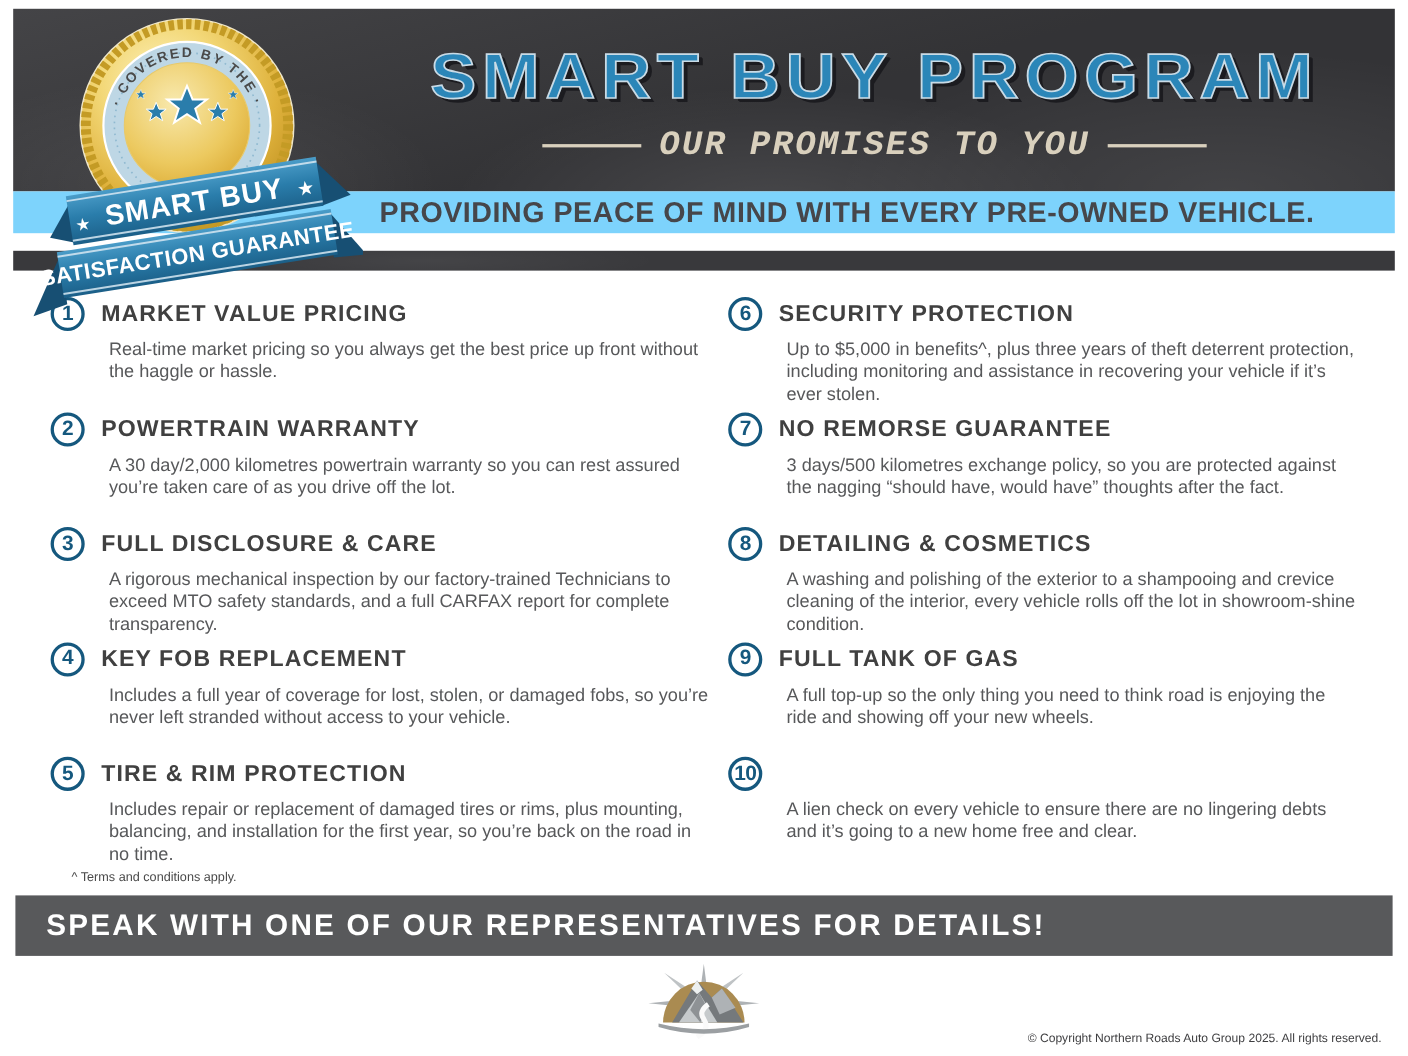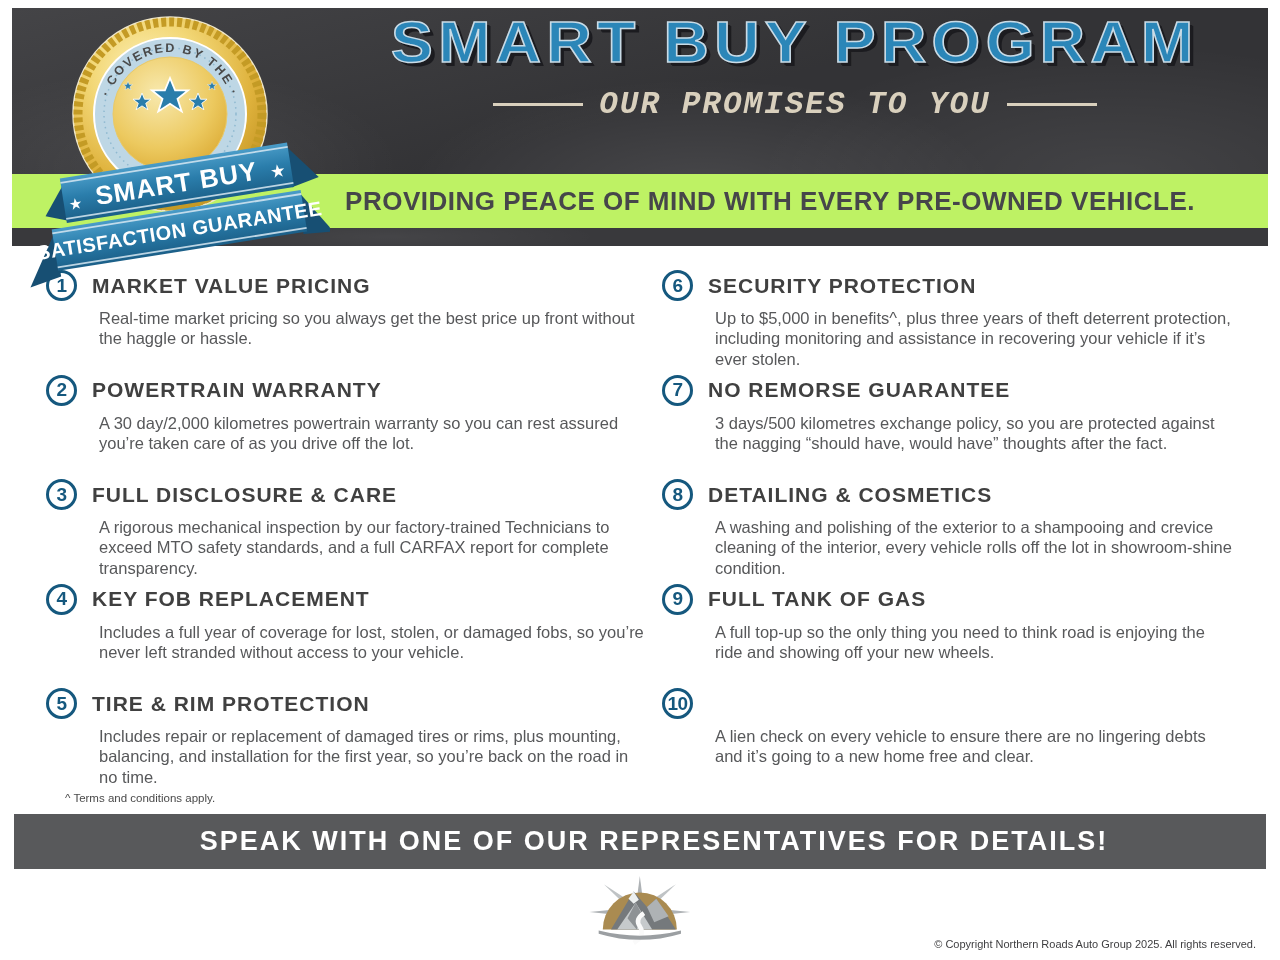--- a/index.html
+++ b/index.html
@@ -11,35 +11,35 @@
   
   .hero {
     position:absolute; left:12px; right:12px; top:8px; height:166px;
     background:
       radial-gradient(ellipse 340px 140px at 12% 95%, rgba(255,255,255,0.07), transparent 70%),
       radial-gradient(ellipse 420px 160px at 55% 110%, rgba(255,255,255,0.10), transparent 70%),
       radial-gradient(ellipse 500px 180px at 88% 100%, rgba(255,255,255,0.08), transparent 72%),
       linear-gradient(165deg, rgba(255,255,255,0.05) 0%, rgba(0,0,0,0.12) 55%),
       #3a3a3d;
   }
-  .hero-inner { margin-left:310px; text-align:center; }
+  .hero-inner { margin-left:310px; text-align:center; padding-top:28px; }
   .hero-title {
     display:inline-block; white-space:nowrap;
     font-size:58px; font-weight:800; letter-spacing:5px; color:#2b86b8;
     -webkit-text-stroke:1.5px #c9dbe6;
     text-shadow:3px 3px 0 #1c1c20, 4px 4px 0 #1c1c20;
     transform:scaleX(1.08); transform-origin:center;
   }
   .hero-sub { display:flex; align-items:center; justify-content:center; gap:16px; margin-top:12px; color:#d9d0bd;font-family:Liberation Mono, monospace; }
   .hero-sub .dash { width:90px; border-top:3px solid #d9d0bd; }
   .hero-sub-text { font-size:31px; font-style:italic; font-weight:700; letter-spacing:2px; }
   
   .tagline-band {
-    position:absolute; left:12px; right:12px; top:174px; height:54px;
-    background:#bef264; display:flex; align-items:center;
+    position:absolute; left:12px; right:12px; top:174px; height:38px;
+    background:#7dd3fc; display:flex; align-items:center;
   }
   .tagline {
     margin-left:260px; flex:1; text-align:center;
     font-size:26px; font-weight:800; color:#46464a; letter-spacing:0.5px;
   }
   .strip {
     position:absolute; left:12px; right:12px; top:228px; height:18px;
     background:
       radial-gradient(ellipse 300px 30px at 30% 50%, rgba(255,255,255,0.06), transparent 70%),
       #39393c;
@@ -59,21 +59,21 @@
     font-size:19px; font-weight:700; color:#15587e; letter-spacing:-0.5px;
   }
   .item-title { font-size:21px; font-weight:700; color:#404040; letter-spacing:1px; }
   .item-body {
     margin:7px 0 0 53px; font-size:16.5px; line-height:1.23; color:#57585a; max-width:552px;
   }
   .footnote { position:absolute; left:28px; top:792px; font-size:11.5px; color:#4a4a4a;margin-left:37px; }
   
   .cta-band {
     position:absolute; left:14px; right:14px; top:814px; height:55px;
-    background:#58595b; display:flex; align-items:center; justify-content:center;padding-left:28px;
+    background:#58595b; display:flex; align-items:center; justify-content:flex-start;padding-left:28px;
   }
   .cta-text { color:#ffffff; font-size:27px; font-weight:700; letter-spacing:2px; white-space:nowrap; }
   
   .footer { position:absolute; left:0; right:0; top:871px; height:89px; }
   .brand { position:absolute; left:50%; top:4px; transform:translateX(-50%); display:flex; align-items:center; gap:14px;flex-direction:column; }
   .brand-text .l1 { font-size:20px; font-weight:800; color:#1e1e20; letter-spacing:3px; white-space:nowrap; }
   .brand-text .l2 { display:flex; align-items:flex-start; gap:24px; margin-top:4px; }
   .brand-text .l2 .gl { width:32px; border-top:2px solid #c2a univ573; border-top:2px solid #c4a671; }
   .brand-l2-text { color:#b08d4d; font-size:11px; font-weight:700; letter-spacing:7px; white-space:nowrap; }
   .copyright { position:absolute; right:24px; bottom:10px; font-size:11px; color:#3e3e40; }

